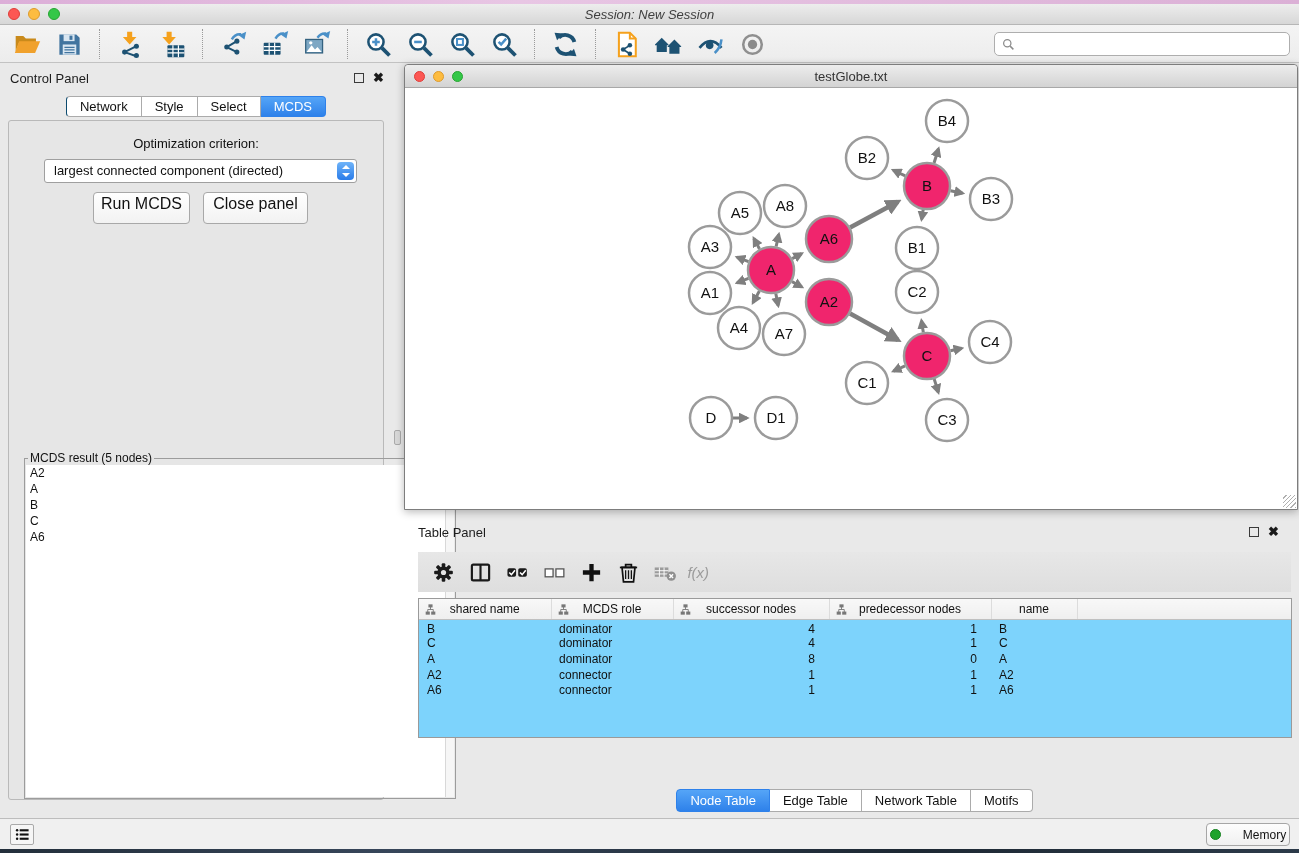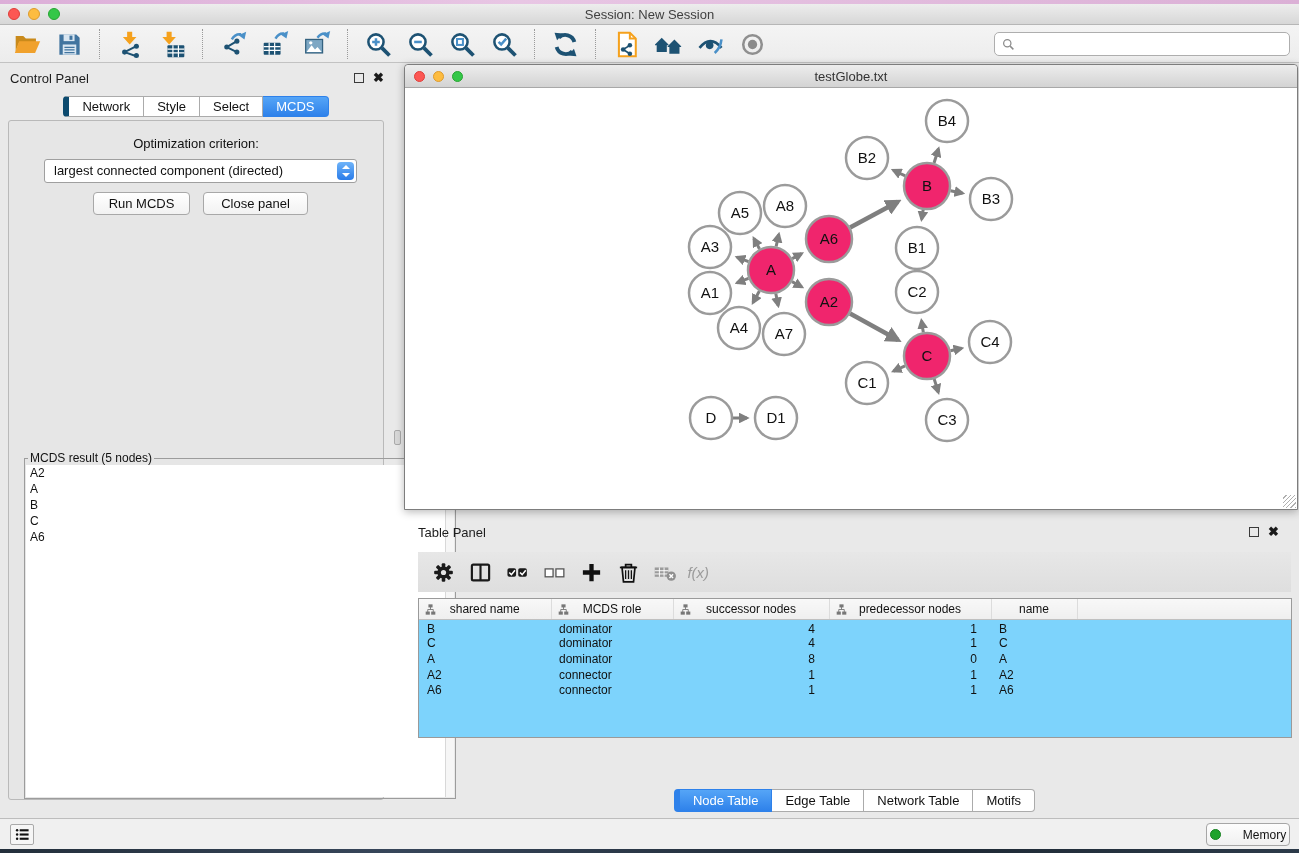--- a/index.html
+++ b/index.html
@@ -4,21 +4,21 @@
 <style>
   html,body{margin:0;padding:0;background:#555;}
   *{box-sizing:border-box;font-family:"Liberation Sans",sans-serif;}
   .screen{position:relative;width:1299px;height:853px;overflow:hidden;background:#e9e9e9;}
 
   
   .wp-top{position:absolute;left:0;top:0;width:1299px;height:4px;background:linear-gradient(90deg,#dcaed8,#e8c6e4 40%,#dbb0d6);}
   .wp-bottom{position:absolute;left:0;top:849px;width:1299px;height:4px;background:linear-gradient(90deg,#232f3b,#37465a 30%,#1d2833 70%,#2c3a49);}
 
   
-  .titlebar{position:absolute;left:0;top:4px;width:1299px;height:21px;background:linear-gradient(#ededed,#d7d7d7);border-bottom:1px solid #b6b6b6;}
+  .titlebar{position:absolute;left:0;top:4px;width:1299px;height:21px;background:linear-gradient(#ededed,#d7d7d7);border-bottom:1px solid #b6b6b6;font-style:italic;}
   .titlebar .title{position:absolute;left:0;right:0;top:3px;text-align:center;font-size:13px;color:#404040;}
   .lights{position:absolute;left:8px;top:4px;display:flex;gap:8px;}
   .light{width:12px;height:12px;border-radius:50%;}
   .light.red{background:#fc5753;border:0.5px solid #df3e3a;}
   .light.yellow{background:#fdbc40;border:0.5px solid #de9b2d;}
   .light.green{background:#34c748;border:0.5px solid #27a532;}
 
   
   .toolbar{position:absolute;left:0;top:25px;width:1299px;height:38px;background:linear-gradient(#f4f4f4,#ececec);border-bottom:1px solid #c2c2c2;}
   .tb-groups{position:absolute;left:6px;top:0;height:38px;display:flex;align-items:center;}
@@ -31,31 +31,31 @@
 
   
   .control-panel{position:absolute;left:0;top:63px;width:392px;height:755px;background:#e9e9e9;}
   .cp-title{position:absolute;left:10px;top:8px;font-size:13px;color:#1d1d1d;}
   .float-icon{position:absolute;width:10px;height:10px;border:1.6px solid #3a3a3a;background:transparent;}
   .close-icon{position:absolute;font-size:13px;font-weight:bold;color:#1a1a1a;line-height:11px;}
   .cp-float{right:28px;top:10px;}
   .cp-close{right:8px;top:9px;}
   .cp-tabs{position:absolute;left:0;top:33px;width:100%;text-align:center;white-space:nowrap;}
   .seg{display:inline-block;vertical-align:top;height:21px;line-height:20px;padding:0 13px;font-size:13px;color:#111;background:#fff;border:1px solid #ababab;border-left:none;cursor:default;}
-  .seg:first-child{border-left:6px solid #0c4a6e;border-radius:4px 0 0 4px;}
+  .seg:first-child{border-left:1px solid #0c4a6e;border-radius:4px 0 0 4px;}
   .seg:last-child{border-radius:0 4px 4px 0;}
   .seg.active{background:linear-gradient(#55a5f7,#2e81ea);border-color:#2e81ea;color:#fff;}
   .cp-body{position:absolute;left:8px;top:57px;width:376px;height:680px;border:1px solid #b9b9b9;border-radius:3px;background:#e6e6e6;}
   .opt-label{position:absolute;left:0;right:0;top:15px;text-align:center;font-size:13px;color:#111;}
   .criterion-select{position:absolute;left:35px;top:38px;width:313px;height:24px;background:#fff;border:1px solid #9f9f9f;border-radius:3px;font-size:13px;color:#111;line-height:22px;padding-left:9px;cursor:default;}
   .stepper{position:absolute;right:2px;top:2px;width:17px;height:18px;border-radius:4px;background:linear-gradient(#6fb4f9,#2a7ce9);}
   .stepper i{position:absolute;left:4.5px;width:0;height:0;border-left:4px solid transparent;border-right:4px solid transparent;}
   .stepper .up{top:3px;border-bottom:4.5px solid #fff;}
   .stepper .dn{bottom:3px;border-top:4.5px solid #fff;}
-  .cp-btn{position:absolute;top:71px;height:23px;background:linear-gradient(#ffffff,#f2f2f2);border:1px solid #a8a8a8;border-radius:4px;font-size:13px;color:#111;text-align:center;line-height:21px;cursor:default;}
+  .cp-btn{position:absolute;top:71px;height:32px;background:linear-gradient(#ffffff,#f2f2f2);border:1px solid #a8a8a8;border-radius:4px;font-size:16px;color:#111;text-align:center;line-height:21px;cursor:default;}
   .run-btn{left:84px;width:97px;}
   .closep-btn{left:194px;width:105px;}
   .mcds-fieldset{position:absolute;left:15px;top:330px;width:432px;height:348px;border:1px solid #9c9c9c;margin:0;padding:0;background:transparent;}
   .mcds-fieldset legend{font-size:12px;color:#111;margin-left:3px;padding:0 2px;}
   .mcds-list{position:absolute;left:1px;right:1px;top:0;bottom:1px;background:#fff;overflow:hidden;}
   .mcds-track{position:absolute;right:0;top:0;bottom:0;width:9px;background:#f6f6f6;border-left:1px solid #d8d8d8;}
   .result-item{font-size:12px;color:#111;line-height:16px;padding-left:4px;}
 
   
   .divider{position:absolute;left:392px;top:63px;width:12px;height:755px;}

